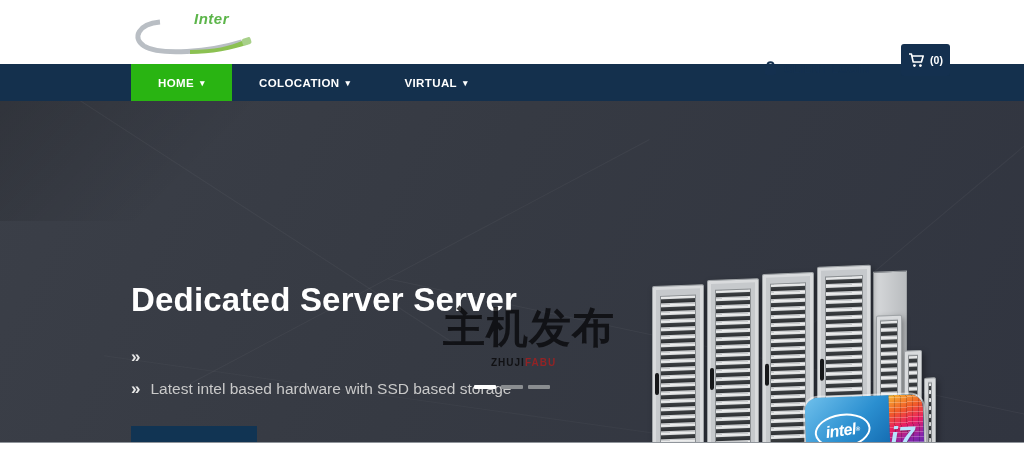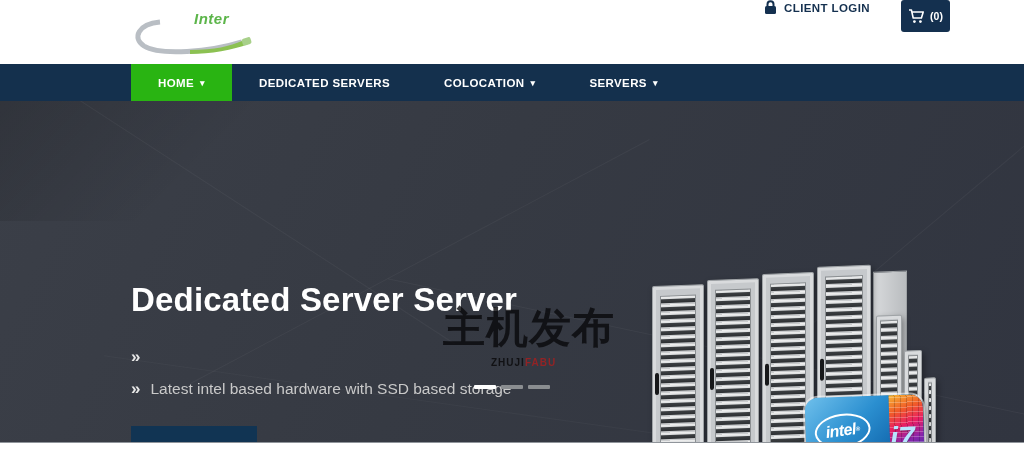--- a/index.html
+++ b/index.html
@@ -6,21 +6,21 @@
   html,body { width:1024px; height:462px; overflow:hidden; }
   body { font-family:"Liberation Sans", sans-serif; background:#fff; position:relative; }
 
   
   .topbar { height:64px; background:#ffffff; display:flex; align-items:center; position:relative; }
   .logo { position:absolute; left:130px; top:8px; width:140px; height:60px; cursor:pointer; }
   .logo-inter { position:absolute; left:64px; top:2px; color:#5cb54a; font-size:15px; font-weight:bold; font-style:italic; letter-spacing:.5px; }
   .logo-main  { position:absolute; left:2px; top:14px; color:#1b2b5e; font-size:26px; font-weight:bold; font-style:italic; letter-spacing:-1px; }
   .logo-swoosh { position:absolute; left:0; top:0; }
 
-  .header-right { position:absolute; right:74px; top:0; height:76px; display:flex; align-items:flex-start; gap:31px; }
+  .header-right { position:absolute; right:74px; top:0; height:76px; display:flex; align-items:flex-end; gap:31px; }
   .client-login { display:flex; align-items:center; gap:7px; color:#14304f; font-size:11.5px; font-weight:bold; letter-spacing:.4px; cursor:pointer; }
   .cart-btn { background:#14304f; border:none; border-radius:3px; width:49px; height:32px; display:flex; align-items:center; justify-content:center; gap:5px; color:#fff; cursor:pointer; }
   .cart-count { font-size:10.5px; font-weight:bold; color:#fff; }
 
   
   .nav { height:37px; background:#14304d; display:flex; padding-left:131px; }
   .nav-item { display:flex; align-items:center; gap:6px; padding:0 27px; color:#ffffff; font-size:11.5px; font-weight:bold; letter-spacing:.4px; cursor:pointer; white-space:nowrap; }
   .nav-item.active { background:#29b412; }
   .caret { font-size:9px; line-height:1; transform:translateY(1px); }
 
@@ -128,28 +128,25 @@
     </button>
   </div>
 </div>
 
 <div class="nav">
   <div class="nav-item active">
     <span>HOME</span>
     <span class="caret">▾</span>
   </div>
   <div class="nav-item">
-    <span>DEDICATED SERVERS</span>
-  </div>
-  <div class="nav-item">
     <span>COLOCATION</span>
     <span class="caret">▾</span>
   </div>
   <div class="nav-item">
-    <span>SERVERS</span>
+    <span>VIRTUAL</span>
     <span class="caret">▾</span>
   </div>
 </div>
 
 <div class="hero">
   <div class="hero-shade"></div>
   <div class="facet f1"></div>
   <div class="facet f2"></div>
   <div class="facet f3"></div>
   <div class="facet f4"></div>

